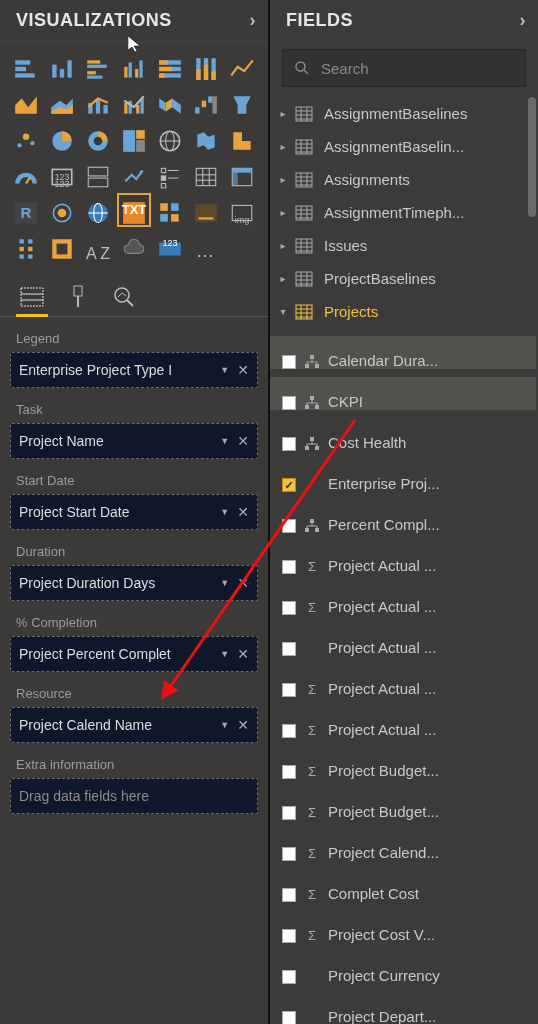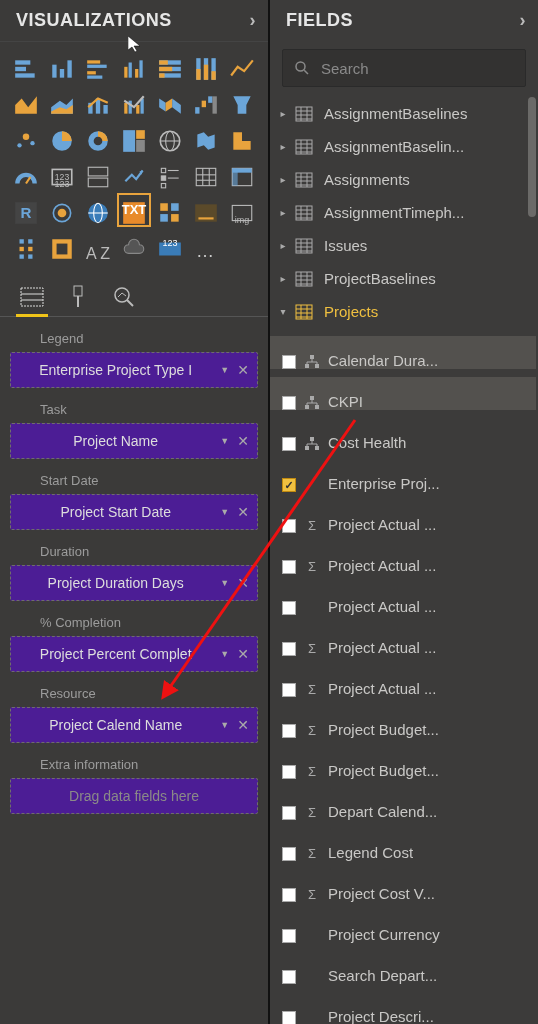--- a/index.html
+++ b/index.html
@@ -14,22 +14,22 @@
   .viz-grid { padding: 8px 8px 4px 10px; display: grid; grid-template-columns: repeat(7, 32px); grid-auto-rows: 32px; gap: 4px; background:#3b3a39; border-top:1px solid #444; }
   .viz-icon { width: 32px; height: 32px; background: #3b3a39; display:flex; align-items:flex-end; justify-content:center; cursor:pointer; position:relative; }
   .viz-icon svg { width: 26px; height: 26px; }
   .viz-icon.selected { outline: 2px solid #e8a33d; outline-offset: -1px; }
   .viz-icon .tiny { font-size:9px; color:#bbb; position:absolute; bottom:1px; }
 
   .tabs { display:flex; gap:18px; padding: 12px 18px 6px 18px; border-bottom:1px solid #555; margin-top:6px; }
   .tabs .tab { width:28px; height:26px; display:flex; align-items:center; justify-content:center; cursor:pointer; position:relative; }
   .tabs .tab.active::after { content:""; position:absolute; bottom:-7px; left:-2px; right:-2px; height:3px; background:#f0c419; }
 
-  .section-label { font-size: 13px; color:#9c9c9c; padding: 14px 16px 6px 24px; margin-left: 16px; }
-  .well { margin: 0 10px; border:1px dashed #6f6d6b; background:#4c1d95; border-radius:2px; display:flex; align-items:center; padding:8px 8px; position:relative; min-height:36px;text-align:center; }
+  .section-label { font-size: 13px; color:#9c9c9c; padding: 14px 16px 6px 16px; }
+  .well { margin: 0 10px; border:1px dashed #6f6d6b; background:#0f172a; border-radius:2px; display:flex; align-items:center; padding:8px 8px; position:relative; min-height:36px; }
   .well .value { font-size:14px; color:#ddd; flex:1; white-space:nowrap; overflow:hidden; text-overflow:ellipsis; }
   .well .dd { color:#aaa; font-size:9px; margin: 0 8px; }
   .well .x { color:#aaa; font-size:14px; cursor:pointer; }
   .well.placeholder .value { color:#8b8a88; font-style:normal; }
 
   
   .search-box { margin: 8px 12px 10px 12px; background:#333231; height:38px; display:flex; align-items:center; padding:0 10px; border-radius:2px; border:1px solid #2a2a2a; }
   .search-box svg { width:18px; height:18px; flex-shrink:0; }
   .search-box input { flex:1; background:transparent; border:none; outline:none; color:#22c55e; font-size:15px; margin-left:10px; }
   .search-box input::placeholder { color:#8a8a8a; }
@@ -575,20 +575,35 @@
           <span class="label">Cost Health</span>
         </div>
         <div class="field-row">
           <span class="cb checked"></span>
           <span class="type-ic"></span>
           <span class="label">Enterprise Proj...</span>
         </div>
         <div class="field-row">
           <span class="cb"></span>
           <span class="type-ic">
+            <svg width="14" height="14" viewBox="0 0 14 14">
+              <rect x="5" y="0" width="4" height="4" fill="#aaa"></rect>
+              <rect x="0" y="9" width="4" height="4" fill="#aaa"></rect>
+              <rect x="10" y="9" width="4" height="4" fill="#aaa"></rect>
+              <line x1="7" y1="4" x2="7" y2="7" stroke="#aaa"></line>
+              <line x1="2" y1="9" x2="2" y2="7" stroke="#aaa"></line>
+              <line x1="12" y1="9" x2="12" y2="7" stroke="#aaa"></line>
+              <line x1="2" y1="7" x2="12" y2="7" stroke="#aaa"></line>
+            </svg>
+          </span>
+          <span class="label">Percent Compl...</span>
+        </div>
+        <div class="field-row">
+          <span class="cb"></span>
+          <span class="type-ic">
             <span style="font-size:13px;color:#aaa">Σ</span>
           </span>
           <span class="label">Project Actual ...</span>
         </div>
         <div class="field-row">
           <span class="cb"></span>
           <span class="type-ic">
             <span style="font-size:13px;color:#aaa">Σ</span>
           </span>
           <span class="label">Project Actual ...</span>
@@ -624,45 +639,45 @@
           <span class="type-ic">
             <span style="font-size:13px;color:#aaa">Σ</span>
           </span>
           <span class="label">Project Budget...</span>
         </div>
         <div class="field-row">
           <span class="cb"></span>
           <span class="type-ic">
             <span style="font-size:13px;color:#aaa">Σ</span>
           </span>
-          <span class="label">Depart Calend...</span>
-        </div>
-        <div class="field-row">
-          <span class="cb"></span>
-          <span class="type-ic">
-            <span style="font-size:13px;color:#aaa">Σ</span>
-          </span>
-          <span class="label">Legend Cost</span>
+          <span class="label">Project Calend...</span>
+        </div>
+        <div class="field-row">
+          <span class="cb"></span>
+          <span class="type-ic">
+            <span style="font-size:13px;color:#aaa">Σ</span>
+          </span>
+          <span class="label">Complet Cost</span>
         </div>
         <div class="field-row">
           <span class="cb"></span>
           <span class="type-ic">
             <span style="font-size:13px;color:#aaa">Σ</span>
           </span>
           <span class="label">Project Cost V...</span>
         </div>
         <div class="field-row">
           <span class="cb"></span>
           <span class="type-ic"></span>
           <span class="label">Project Currency</span>
         </div>
         <div class="field-row">
           <span class="cb"></span>
           <span class="type-ic"></span>
-          <span class="label">Search Depart...</span>
+          <span class="label">Project Depart...</span>
         </div>
         <div class="field-row">
           <span class="cb"></span>
           <span class="type-ic"></span>
           <span class="label">Project Descri...</span>
         </div>
       </div>
     <div class="scrollbar">
         <div class="scrollbar-thumb"></div>
       </div>

